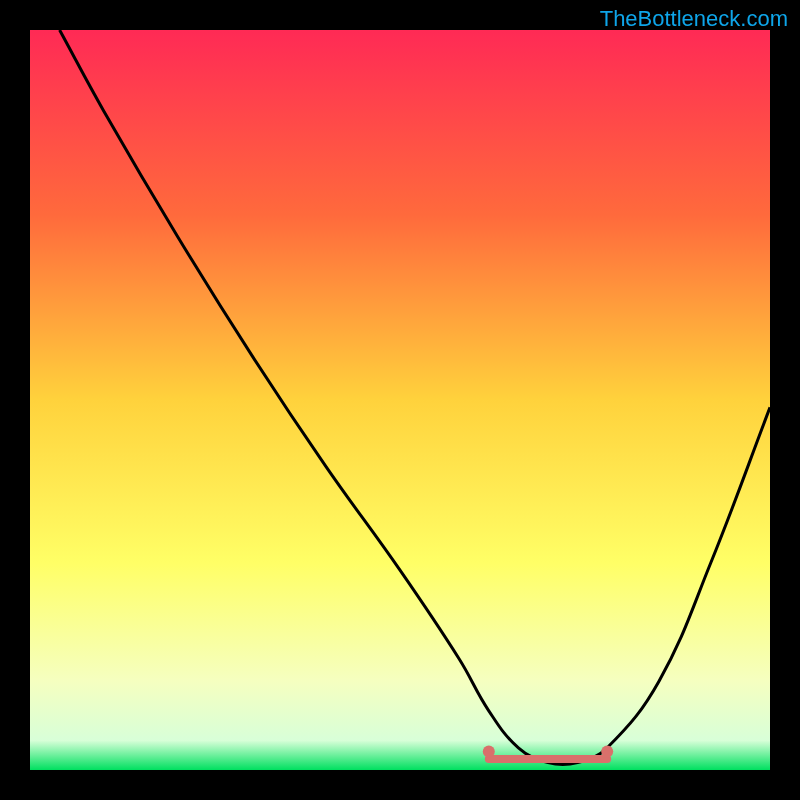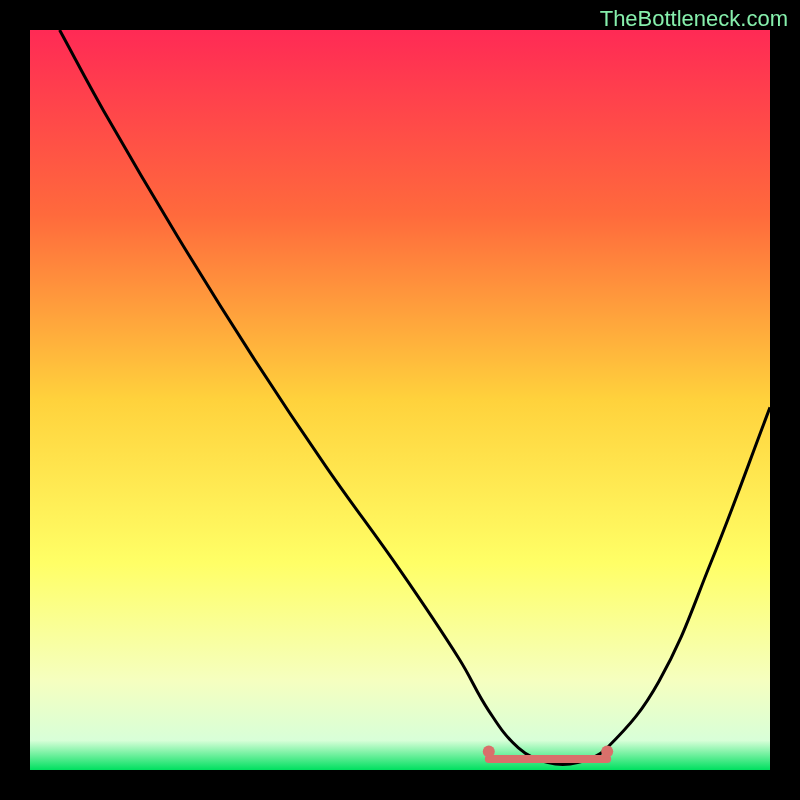--- a/index.html
+++ b/index.html
@@ -13,21 +13,21 @@
   }
   .container {
     width: 800px;
     height: 800px;
     position: relative;
   }
   .watermark {
     position: absolute;
     top: 6px;
     right: 12px;
-    color: #86efac;
+    color: #0ea5e9;
     font-size: 22px;
     font-weight: 500;
     z-index: 10;
   }
   svg {
     display: block;
   }
 </style>
 </head>
 <body>

